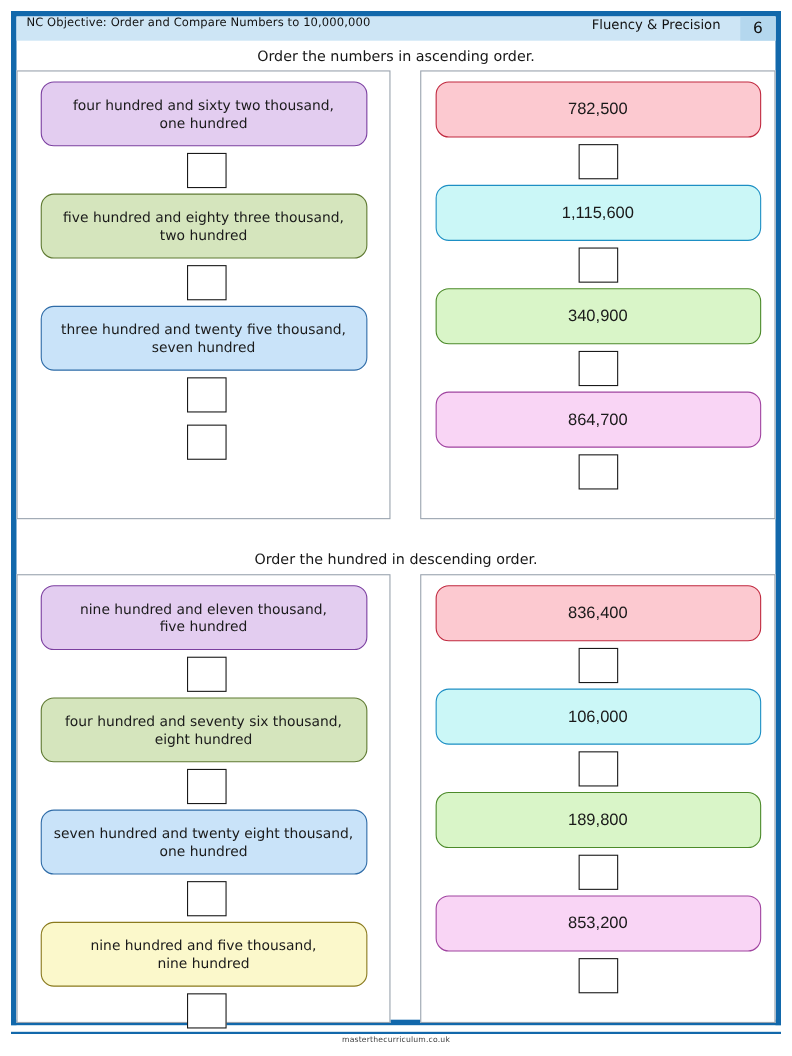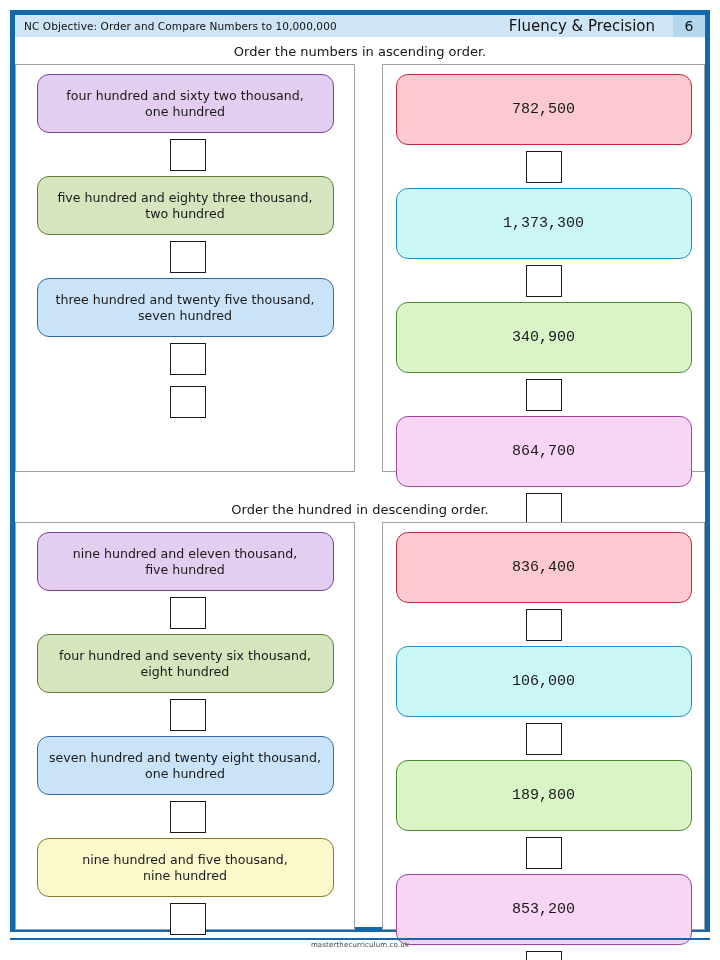--- a/index.html
+++ b/index.html
@@ -31,36 +31,35 @@
 
   
   .header {
     position: absolute;
     left: 15px;
     top: 15px;
     width: 690px;
     height: 22px;
     background: #cde5f5;
     display: flex;
-    align-items: center;
   }
   .header-objective {
     flex: 1 1 auto;
     padding-left: 9px;
     font-family: "DejaVu Sans", sans-serif;
     font-size: 10.5px;
     color: #111111;
     letter-spacing: .1px;
     white-space: nowrap;
   }
   .header-strand {
     flex: 0 0 auto;
     padding-right: 18px;
     font-family: "DejaVu Sans", sans-serif;
-    font-size: 15px;
+    font-size: 12px;
     color: #111111;
     white-space: nowrap;
   }
   .header-pagenum {
     flex: 0 0 auto;
     width: 32px;
     height: 22px;
     background: #b4d7ee;
     display: flex;
     align-items: center;
@@ -121,23 +120,23 @@
     height: 59px;
     border: 1.4px solid #000;
     font-family: "DejaVu Sans", sans-serif;
     font-size: 12.6px;
     line-height: 16px;
     color: #1a1a1a;
     padding: 0 8px;
   }
   .card-number {
     width: 296px;
-    height: 71px;
+    height: 51px;
     border: 1.4px solid #000;
-    font-family: Liberation Mono, monospace;
+    font-family: Liberation Sans, sans-serif;
     font-size: 15px;
     color: #1a1a1a;
   }
 
   .answer-box {
     width: 36px;
     height: 32px;
     border: 1.6px solid #1a1a1a;
     background: #ffffff;
     margin: 6px 0 5px 0;
@@ -200,21 +199,21 @@
             <div class="answer-box"></div>
           </div>
       </div>
       <div class="panel panel-numbers">
         <div class="stack">
             <div class="card card-number" style="background: rgb(252, 201, 208); border-color: rgb(192, 41, 63);">
               <span>782,500</span>
             </div>
             <div class="answer-box"></div>
             <div class="card card-number" style="background: rgb(203, 247, 247); border-color: rgb(29, 143, 196);">
-              <span>1,373,300</span>
+              <span>1,115,600</span>
             </div>
             <div class="answer-box"></div>
             <div class="card card-number" style="background: rgb(217, 245, 200); border-color: rgb(76, 138, 42);">
               <span>340,900</span>
             </div>
             <div class="answer-box"></div>
             <div class="card card-number" style="background: rgb(249, 213, 245); border-color: rgb(160, 68, 160);">
               <span>864,700</span>
             </div>
             <div class="answer-box"></div>

